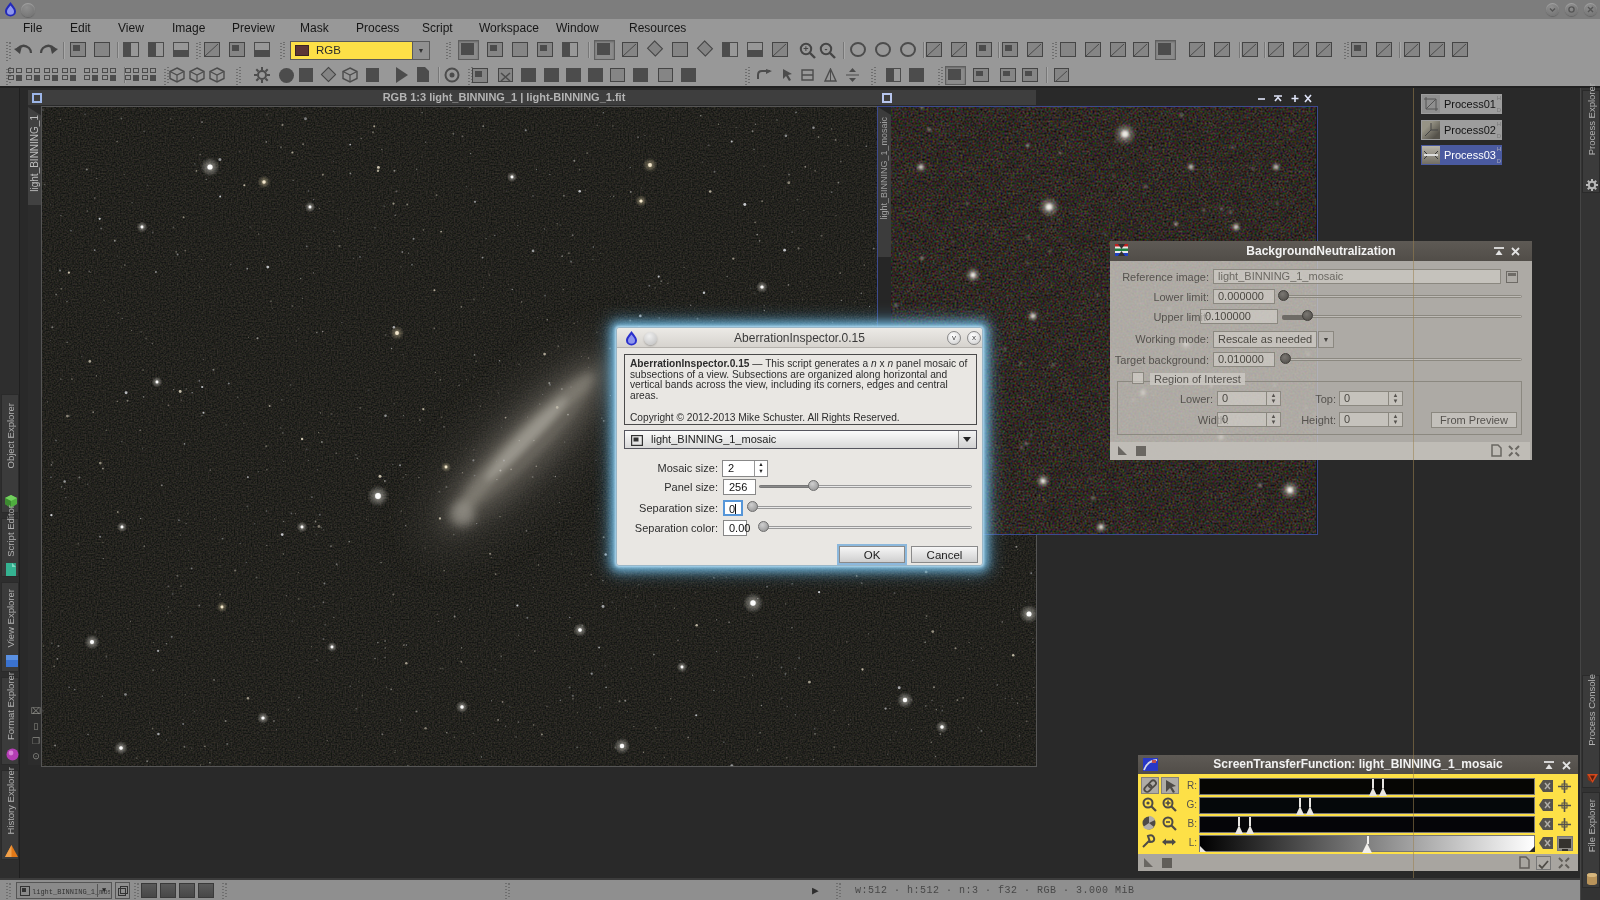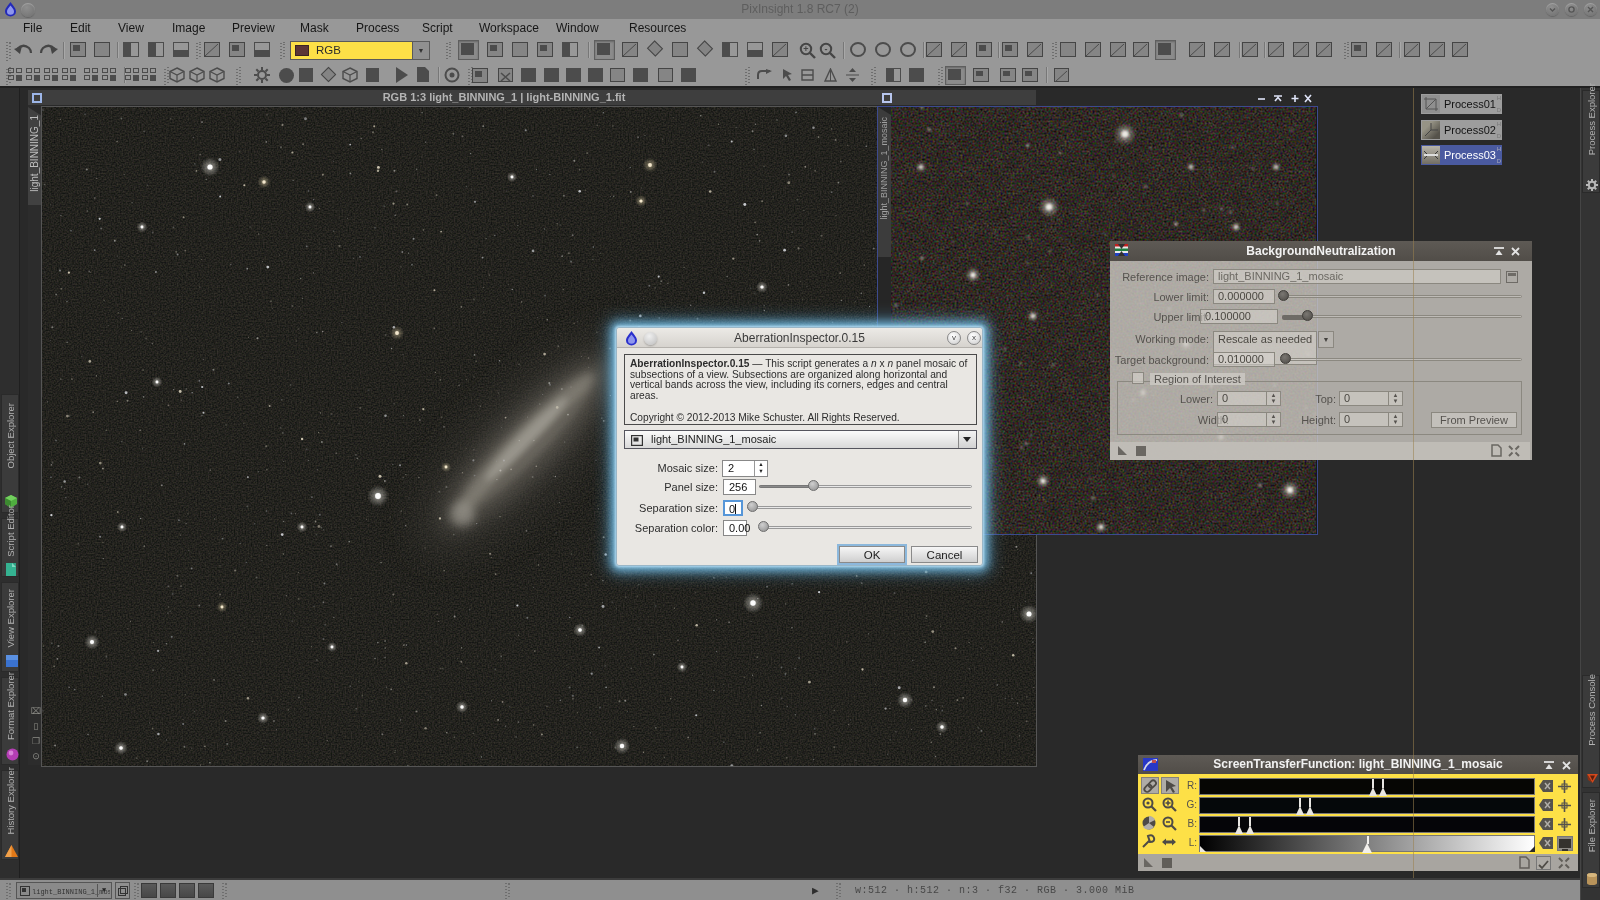--- a/index.html
+++ b/index.html
@@ -70,21 +70,20 @@
 .gline{position:absolute;left:1413px;top:88px;width:1px;height:790px;background:rgba(154,130,78,0.55);z-index:60}
 </style></head>
 <body>
 
 <div id="titlebar">
   <svg class="abs" style="left:4px;top:2px" width="13" height="15" viewBox="0 0 13 15">
       <path d="M6.5 0 C9.5 4 12 6.5 12 9.5 A5.5 5 0 0 1 1 9.5 C1 6.5 3.5 4 6.5 0 Z" fill="#232ab8"></path>
       <path d="M6.5 3.5 C8.5 6 10 7.5 10 9.5 A3.5 3.2 0 0 1 3 9.5 C3 7.5 4.5 6 6.5 3.5 Z" fill="#8e96ee"></path>
     </svg>
   <div class="circbtn" style="left:21px;width:14px;height:14px"></div>
-  <div class="t">PixInsight 1.8 RC7 (2)</div>
   <div class="circbtn" style="left:1546px"><svg width="13" height="13" viewBox="0 0 13 13">
         <path d="M4 5.5 L6.5 8 L9 5.5" fill="none" stroke="#555" stroke-width="1.4"></path>
       </svg></div>
   <div class="circbtn" style="left:1565px"><svg width="13" height="13" viewBox="0 0 13 13">
         <circle cx="6.5" cy="6.5" r="2.6" fill="none" stroke="#555" stroke-width="1.4"></circle>
       </svg></div>
   <div class="circbtn" style="left:1584px"><svg width="13" height="13" viewBox="0 0 13 13">
         <path d="M4 4 L9 9 M9 4 L4 9" stroke="#555" stroke-width="1.4"></path>
       </svg></div>
 </div>
@@ -1780,21 +1779,21 @@
       <div class="lab" style="left:0;top:50px;width:99px">Lower limit:</div>
       <div class="inp" style="left:103px;top:48px;width:62px">0.000000</div>
       <div class="trk" style="left:172px;top:54px;width:240px"></div>
       <div class="hdl" style="left:168px;top:49px"></div>
       <div class="lab" style="left:0;top:70px;width:99px">Upper limit:</div>
       <div class="inp" style="left:90px;top:68px;width:78px">0.100000</div>
       <div class="trk" style="left:172px;top:74px;width:240px"></div>
       <div class="abs" style="left:172px;top:74px;width:26px;height:5px;background:#6e6b66;border-radius:2px"></div>
       <div class="hdl" style="left:192px;top:69px"></div>
       <div class="lab" style="left:0;top:92px;width:99px">Working mode:</div>
-      <div class="inp" style="left:103px;top:90px;width:104px;height:34px;line-height:15px">Rescale as needed</div>
+      <div class="inp" style="left:103px;top:90px;width:104px;height:17px;line-height:15px">Rescale as needed</div>
       <div class="abs" style="left:208px;top:90px;width:16px;height:17px;border:1px solid #8b8880;background:rgba(190,187,181,.6);text-align:center;font-size:7px;line-height:16px;color:#44423e">▼</div>
       <div class="lab" style="left:0;top:113px;width:99px">Target background:</div>
       <div class="inp" style="left:103px;top:111px;width:62px">0.010000</div>
       <div class="trk" style="left:172px;top:117px;width:240px"></div>
       <div class="hdl" style="left:170px;top:112px"></div>
       <div class="abs" style="left:7px;top:140px;width:405px;height:54px;border:1px solid #8b8880"></div>
       <div class="abs" style="left:22px;top:131px;width:12px;height:12px;border:1px solid #8b8880;background:rgba(216,213,207,.6)"></div>
       <div class="abs" style="left:40px;top:132px;background:rgba(202,199,193,0.9);padding:0 4px">Region of Interest</div>
       <div class="lab" style="left:40px;top:152px;width:63px">Lower:</div>
       <div class="inp" style="left:107px;top:150px;width:64px">0</div>

